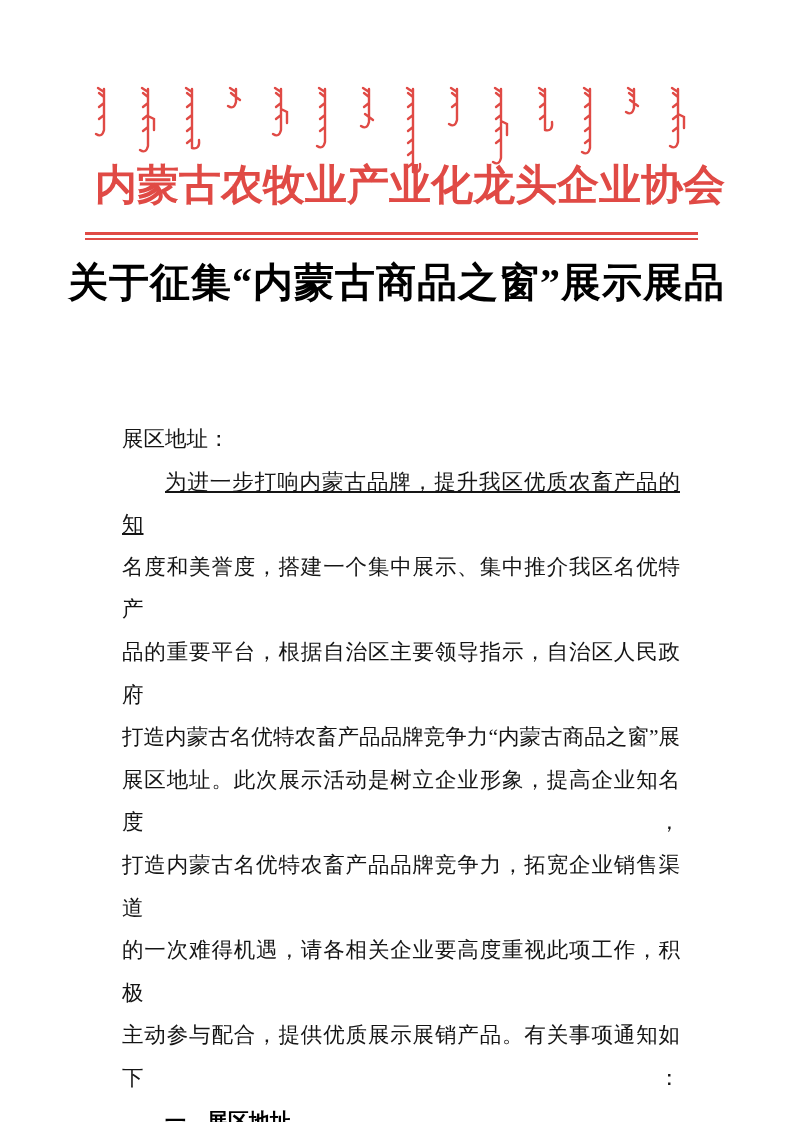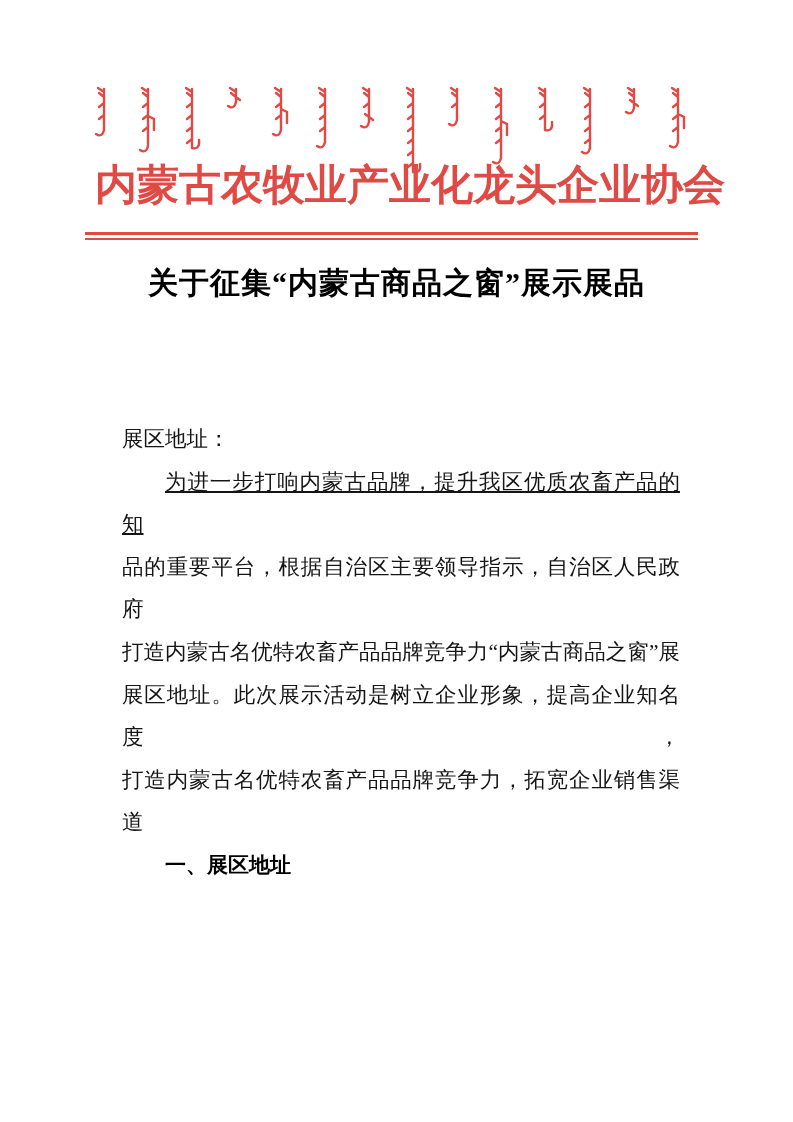--- a/index.html
+++ b/index.html
@@ -43,21 +43,21 @@
   .red-rule .thin  { height: 2px; background: var(--red); }
   
   .doc-title {
     position: absolute;
     top: 252px;
     left: 0;
     width: 793px;
     text-align: center;
     font-family: "Liberation Serif", serif;
     font-weight: bold;
-    font-size: 30px;
+    font-size: 40px;
     line-height: 61px;
     color: #000000;
     letter-spacing: 1px;
   }
   
   .body-text {
     position: absolute;
     top: 418px;
     left: 122px;
     width: 558px;
@@ -150,21 +150,24 @@
     </div>
   </div>
 
   <div class="doc-title">
     <div>关于征集“内蒙古商品之窗”展示展品</div>
   </div>
 
   <div class="body-text">
     <div class="line">展区地址：</div>
     <div class="line justify indent">为进一步打响内蒙古品牌，提升我区优质农畜产品的知</div>
+    <div class="line justify">名度和美誉度，搭建一个集中展示、集中推介我区名优特产</div>
     <div class="line justify">品的重要平台，根据自治区主要领导指示，自治区人民政府</div>
     <div class="line justify">打造内蒙古名优特农畜产品品牌竞争力“内蒙古商品之窗”展</div>
     <div class="line justify">展区地址。此次展示活动是树立企业形象，提高企业知名度，</div>
     <div class="line justify">打造内蒙古名优特农畜产品品牌竞争力，拓宽企业销售渠道</div>
+    <div class="line justify">的一次难得机遇，请各相关企业要高度重视此项工作，积极</div>
+    <div class="line justify">主动参与配合，提供优质展示展销产品。有关事项通知如下：</div>
     <div class="line sec-heading">一、展区地址</div>
 
   </div>
 
 </div>
 
 </body></html>

